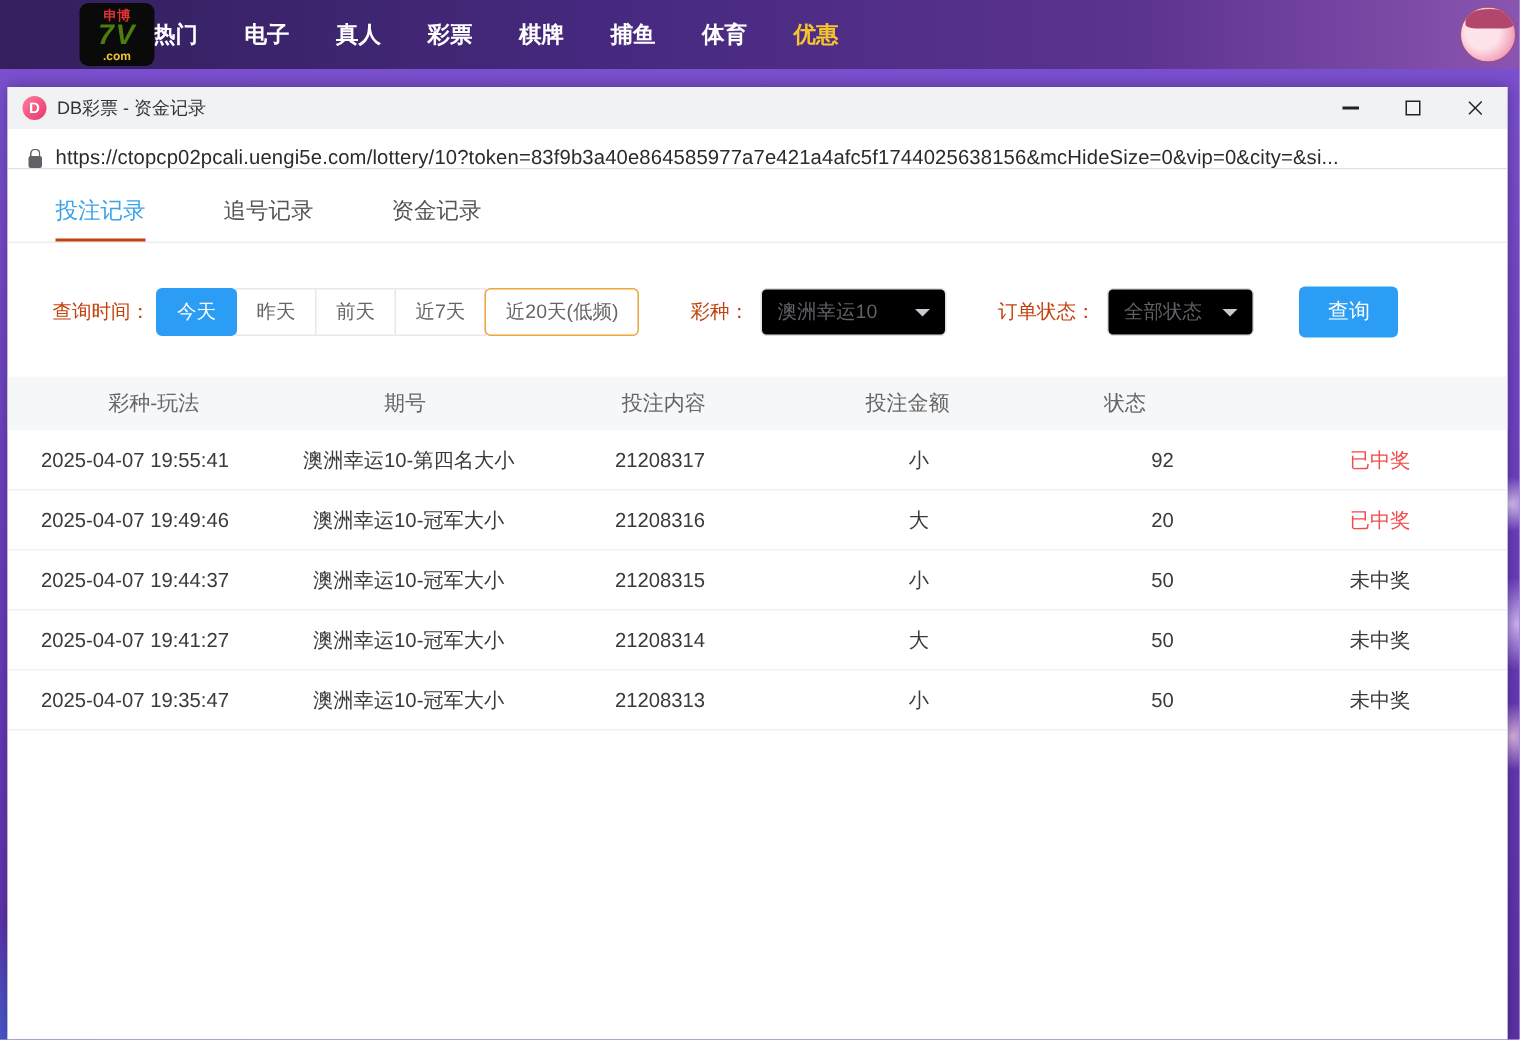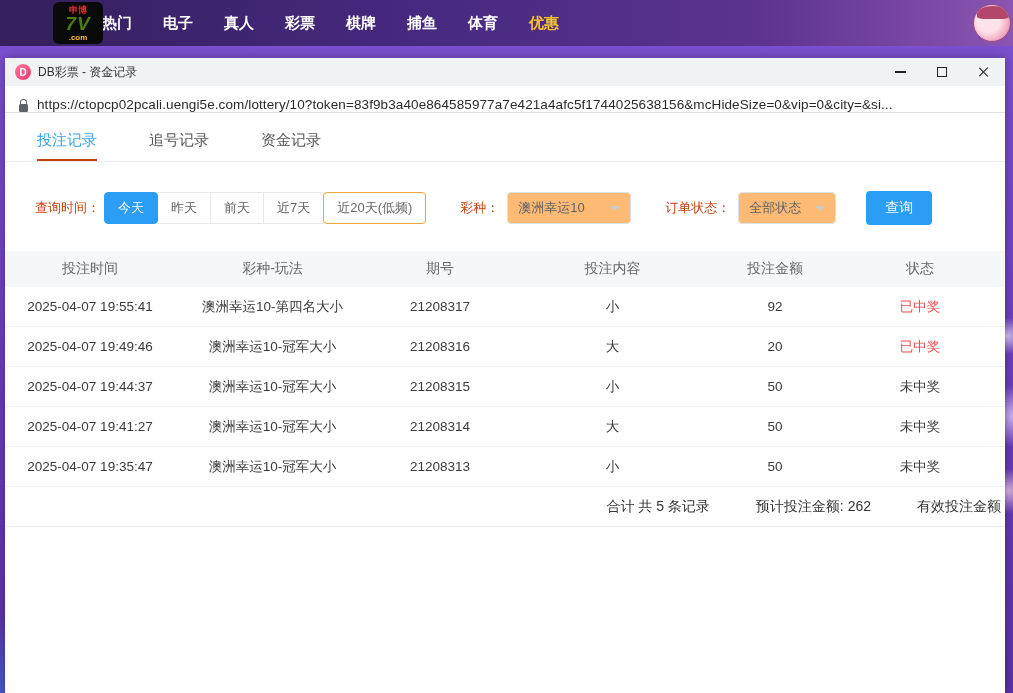--- a/index.html
+++ b/index.html
@@ -59,21 +59,21 @@
   .tab.active{color:#39a2e9;border-bottom:2px solid #c2410c}
 
   .filterbar{display:flex;align-items:center;margin:29px 0 0 30px;height:34px}
   .f-label{font-size:13px;color:#c2410c;white-space:nowrap}
   .f-label.ml{margin-left:34px}
   .time-group{display:flex;margin-left:4px;align-items:center}
   .time-opt{height:32px;padding:0 13px;font-size:13px;color:#666;background:#fff;border:1px solid #e6e8eb;margin-left:-1px;cursor:pointer;white-space:nowrap}
   .time-opt.active{margin-left:0;border-radius:4px;background:#2b9df4;border-color:#2b9df4;color:#fff;position:relative;z-index:2}
   .time-opt.outlined{border:1px solid #f0a43c;border-radius:4px;position:relative;z-index:1}
   .select{display:flex;align-items:center;justify-content:space-between;height:32px;border:1px solid #dcdfe6;border-radius:4px;
-    padding:0 10px;font-size:13px;color:#606266;margin-left:8px;cursor:pointer;background:#fdba74}
+    padding:0 10px;font-size:13px;color:#606266;margin-left:8px;cursor:pointer;background:#000000}
   .select.lottery{width:124px}
   .select.status{width:98px}
   .chev{width:0;height:0;border-left:5px solid transparent;border-right:5px solid transparent;border-top:5px solid #c6cad1;margin-left:8px}
   .search-btn{margin-left:30px;width:66px;height:34px;background:#2b9df4;color:#fff;border:0;border-radius:4px;font-size:14px;cursor:pointer}
 
   .table{margin-top:26px}
   .thead{display:flex;height:36px;background:#f6f7f9;align-items:center}
   .thead .cell{font-size:14px;color:#666}
   .cell{text-align:center;overflow:hidden;white-space:nowrap}
   .c0{width:17%}.c1{width:19.5%}.c2{width:14%}.c3{width:20.5%}.c4{width:12%}.c5{width:17%}
@@ -158,21 +158,20 @@
           <span class="f-label ml">订单状态：</span>
           <div class="select status">
             <span>全部状态</span>
             <span class="chev"></span>
           </div>
           <button class="search-btn">查询</button>
         </div>
 
         <div class="table">
           <div class="thead">
-              <div class="cell c0">投注时间</div>
               <div class="cell c1">彩种-玩法</div>
               <div class="cell c2">期号</div>
               <div class="cell c3">投注内容</div>
               <div class="cell c4">投注金额</div>
               <div class="cell c5">状态</div>
             </div>
           <div class="tbody">
               <div class="trow">
                 <div class="cell c0">2025-04-07 19:55:41</div>
                 <div class="cell c1">澳洲幸运10-第四名大小</div>
@@ -209,22 +208,17 @@
                 <div class="cell c0">2025-04-07 19:35:47</div>
                 <div class="cell c1">澳洲幸运10-冠军大小</div>
                 <div class="cell c2">21208313</div>
                 <div class="cell c3">小</div>
                 <div class="cell c4">50</div>
                 <div class="cell c5 status">未中奖</div>
               </div>
             </div>
         </div>
 
-        <div class="summary">
-          <span>合计 共 5 条记录</span>
-          <span>预计投注金额: 262</span>
-          <span>有效投注金额</span>
-        </div>
 
       </div>
     </section>
   </div>
 </div>
 
 </body></html>

